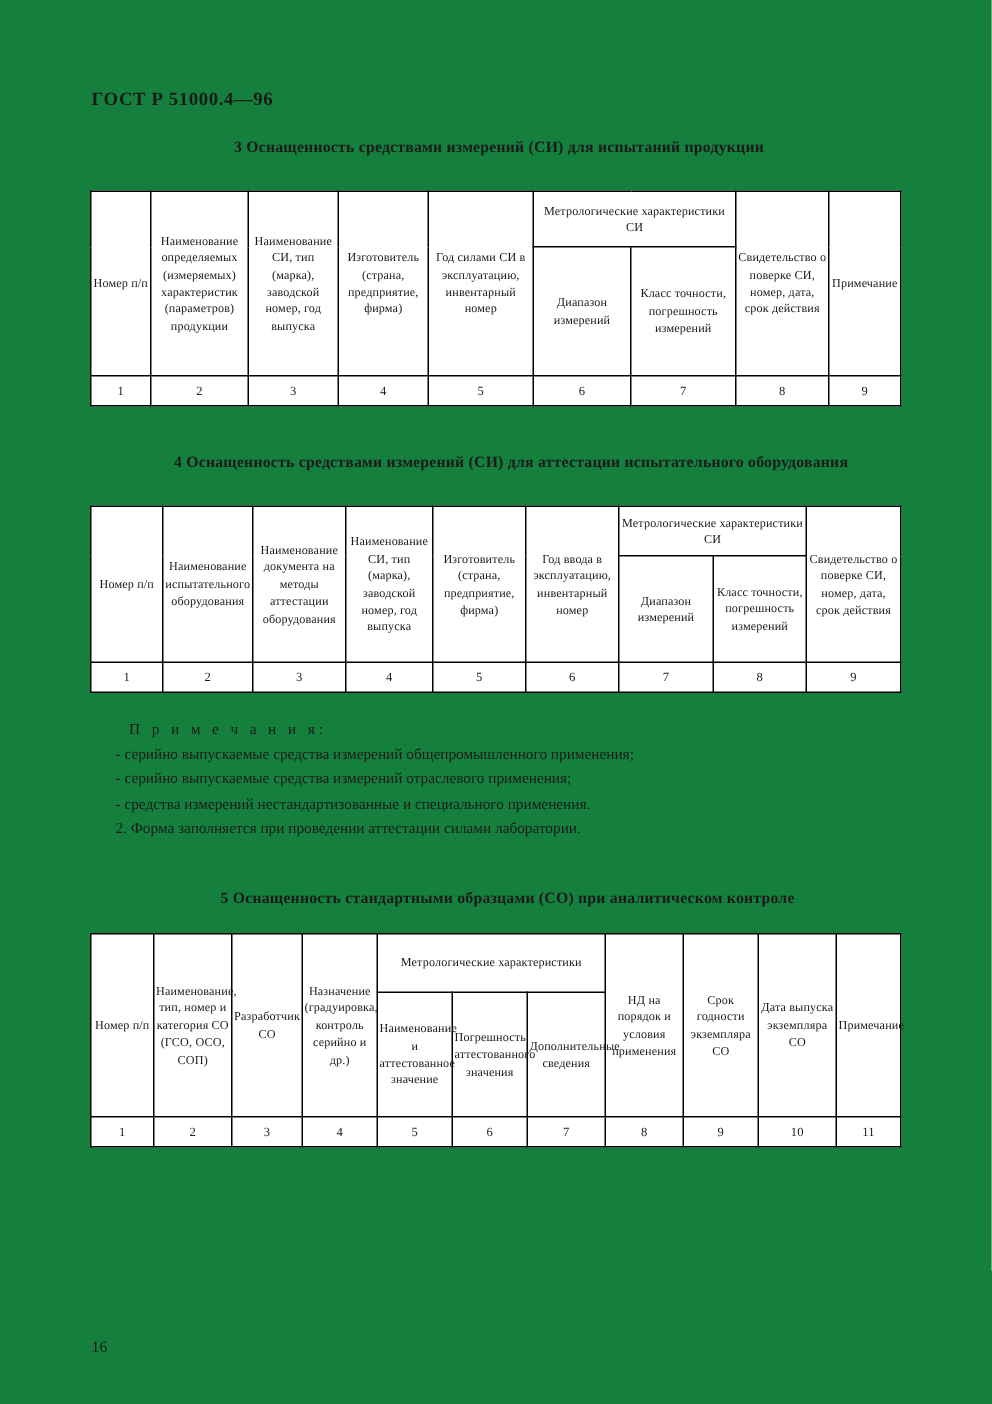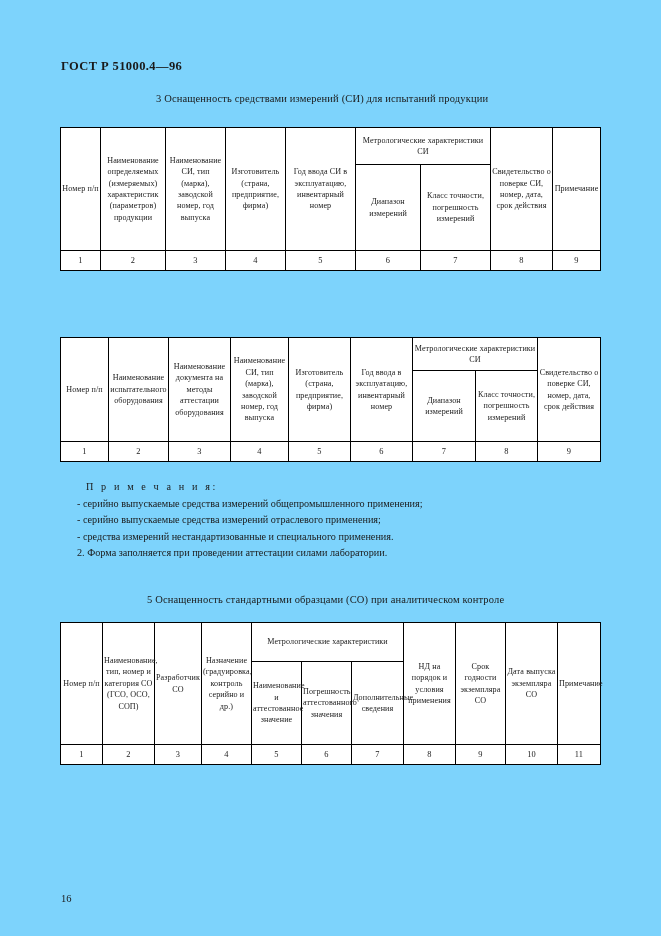--- a/index.html
+++ b/index.html
@@ -12,38 +12,38 @@
     width: 661px;
     height: 936px;
     position: relative;
     font-family: "Liberation Serif", "DejaVu Serif", serif;
     color: #1a1a1a;
     overflow: hidden;
   }
   .page {
     position: absolute;
     inset: 0;
-    background: #7dd3fc;
+    background: #15803d;
   }
 
   
   .doc-header {
     position: absolute;
     top: 59px;
     left: 61px;
     font-size: 12.5px;
     font-weight: bold;
     letter-spacing: 0.4px;
   }
 
   
   .section-caption {
     position: absolute;
     font-size: 10.5px;
-    font-weight: normal;
+    font-weight: bold;
     letter-spacing: 0.15px;
     white-space: nowrap;
     text-align: right;
   }
   #cap-3 { top: 93px; left: 156px; }
   #cap-4 { top: 303px; left: 116px; }
   #cap-5 { top: 594px; left: 147px; }
 
   
   .form-table {
@@ -132,21 +132,21 @@
       <col style="width:70px">
         <col style="width:62px">
         <col style="width:48px">
     </colgroup>
     <tbody>
       <tr class="head-row">
         <td rowspan="2" class="hcell">Номер п/п</td>
         <td rowspan="2" class="hcell">Наименование определяемых (измеряемых) характеристик (параметров) продукции</td>
         <td rowspan="2" class="hcell">Наименование СИ, тип (марка), заводской номер, год выпуска</td>
         <td rowspan="2" class="hcell">Изготовитель (страна, предприятие, фирма)</td>
-        <td rowspan="2" class="hcell">Год ввода СИ в эксплуатацию, инвентарный номер</td>
+        <td rowspan="2" class="hcell">Год силами СИ в эксплуатацию, инвентарный номер</td>
         <td colspan="2" class="group-head" style="height:34px">Метрологические характеристики СИ</td>
         <td rowspan="2" class="hcell">Свидетельство о поверке СИ, номер, дата, срок действия</td>
         <td rowspan="2" class="hcell">Примечание</td>
       </tr>
       <tr class="sub-row">
         <td class="hcell" style="height:83px">Диапазон измерений</td>
         <td class="hcell">Класс точности, погрешность измерений</td>
       </tr>
       <tr class="num-row">
         <td>1</td>
@@ -155,20 +155,21 @@
         <td>4</td>
         <td>5</td>
         <td>6</td>
         <td>7</td>
         <td>8</td>
         <td>9</td>
       </tr>
     </tbody>
   </table>
 
+  <div class="section-caption" id="cap-4">4  Оснащенность средствами измерений (СИ) для аттестации испытательного оборудования</div>
 
   <table class="form-table" id="table-2">
     <colgroup>
       <col style="width:48px">
         <col style="width:60px">
         <col style="width:62px">
       <col style="width:58px">
         <col style="width:62px">
         <col style="width:62px">
       <col style="width:63px">

